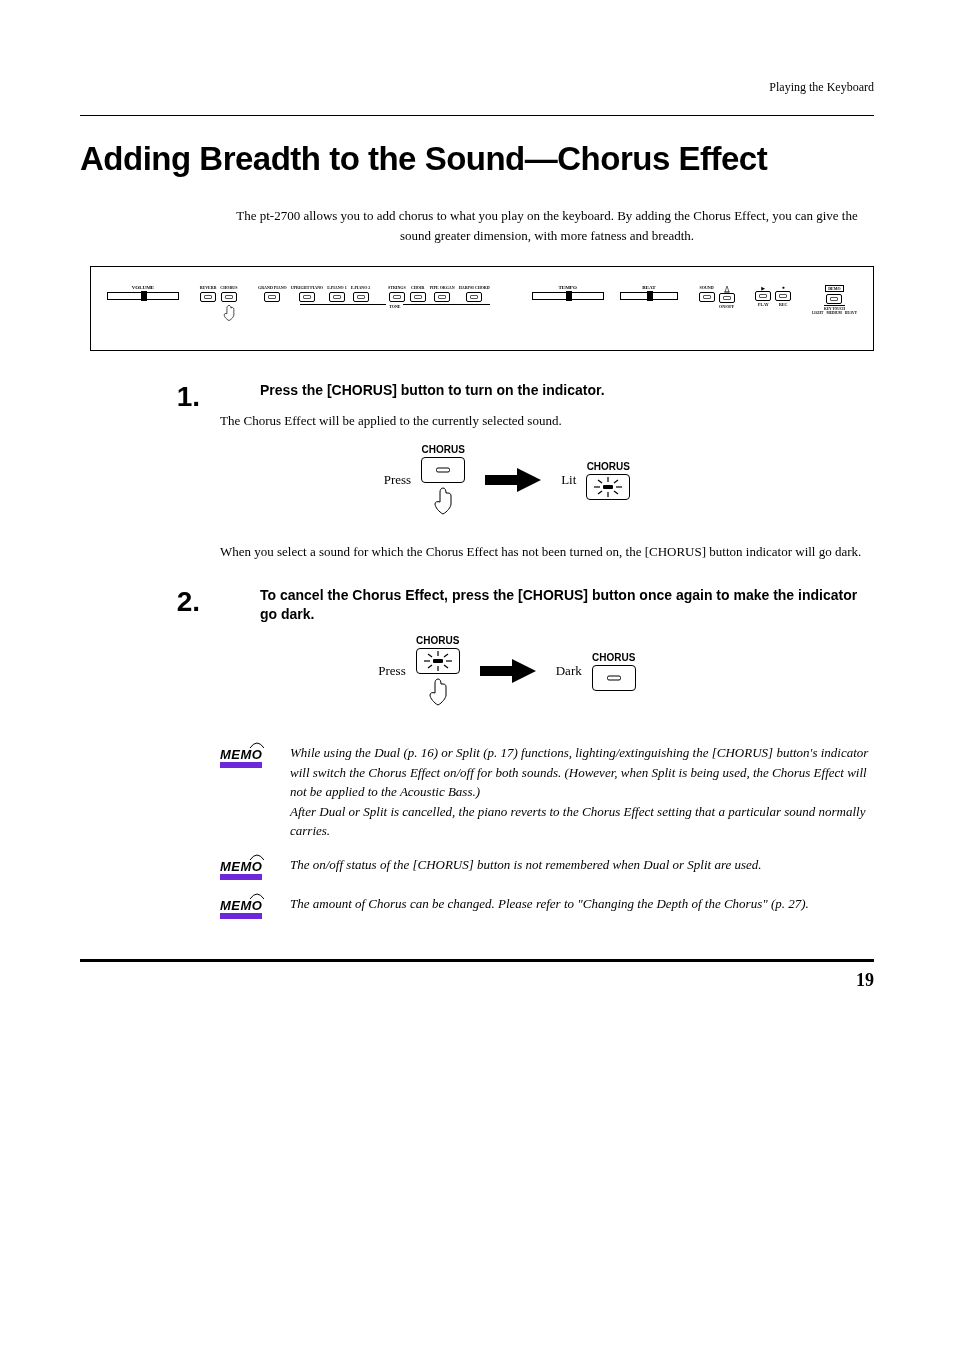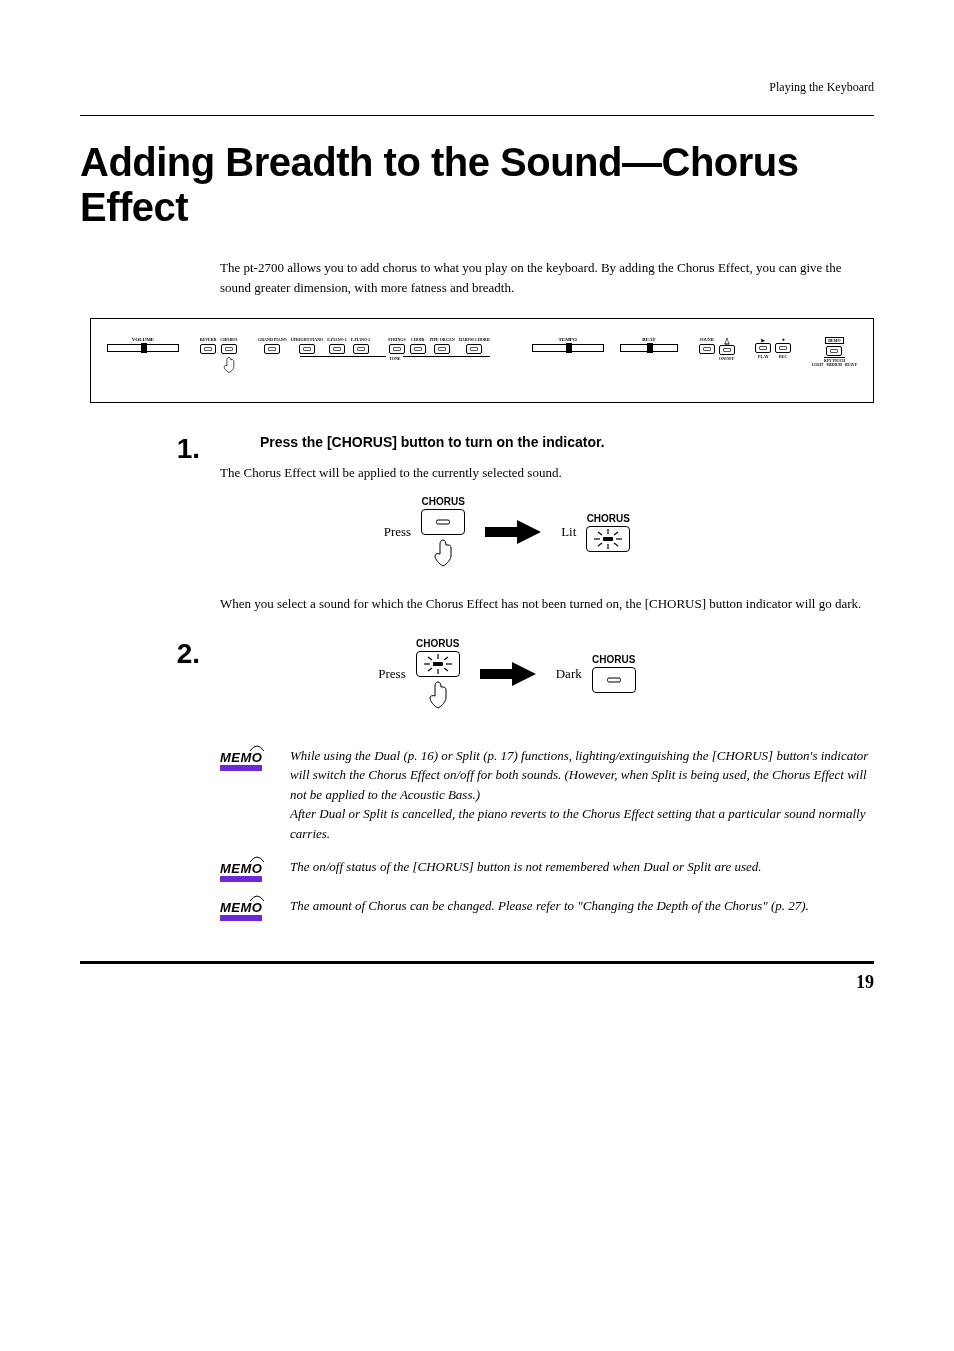--- a/index.html
+++ b/index.html
@@ -21,26 +21,27 @@
       margin-bottom: 20px;
     }
     .header-rule {
       border: none;
       border-top: 1px solid #000;
       margin-bottom: 24px;
     }
     h1.title {
       font-family: 'Arial Black', 'Helvetica Neue', Helvetica, Arial, sans-serif;
       font-weight: 900;
-      font-size: 40px;
+      font-size: 33px;
       letter-spacing: -0.5px;
       margin-bottom: 28px;
     }
     .content-col {
       margin-left: 140px;
+      text-align: center;
     }
     .para {
       font-size: 13px;
       line-height: 1.55;
       margin-bottom: 14px;
     }
     .panel-diagram {
       border: 1px solid #000;
       margin: 20px 0 30px 0;
       padding: 18px 16px 28px 16px;
@@ -465,20 +466,21 @@
         </div>
       </div>
     </div>
     <p class="step-text">When you select a sound for which the Chorus Effect has not been turned on, the [CHORUS] button indicator will go dark.</p>
   </div>
 </div>
 
 <div class="step-row">
   <div class="step-num">2.</div>
   <div class="step-body">
+    <div class="step-head">To cancel the Chorus Effect, press the [CHORUS] button once again to make the indicator go dark.</div>
     <div class="diagram-center">
       <div class="chorus-diagram">
 
         <div class="chorus-side">
           <span class="side-label">Press</span>
           <div class="chorus-btn-block">
             <div class="chorus-title">CHORUS</div>
             <div class="chorus-box">
               <svg class="chorus-lit" width="36" height="22" viewBox="0 0 36 22">
                 <rect x="13" y="9" width="10" height="4" rx="1" fill="#000"></rect>

